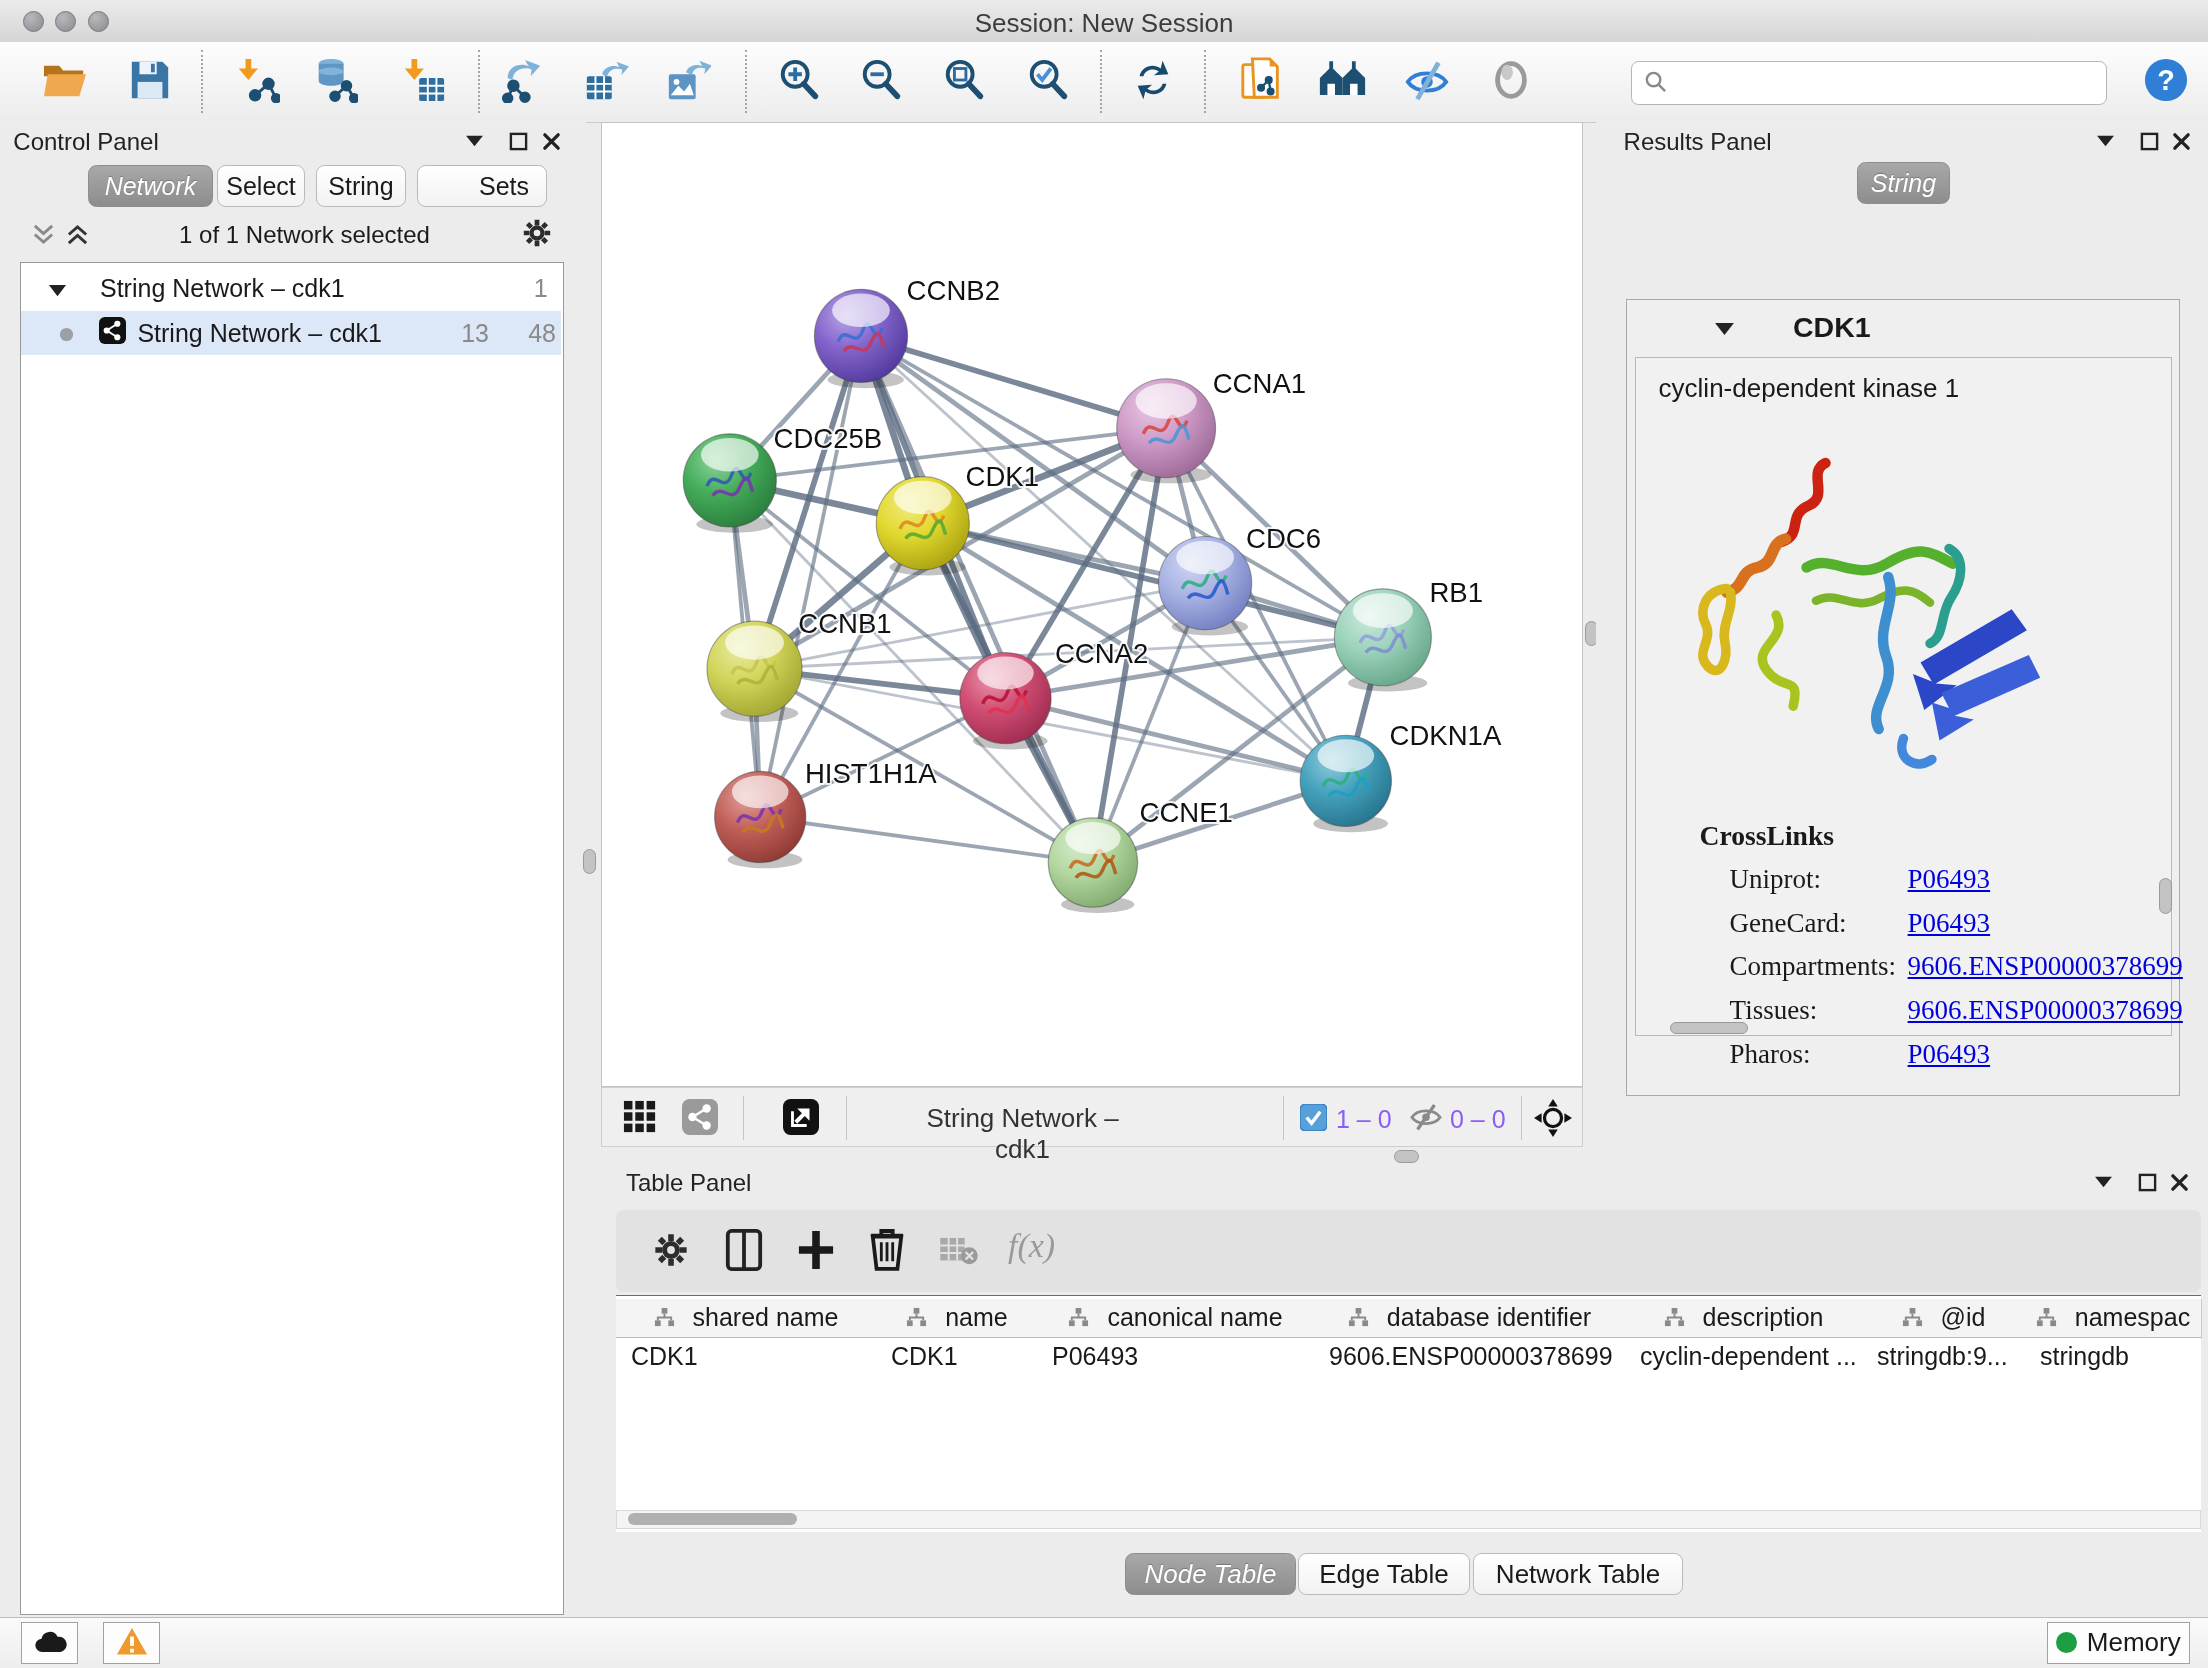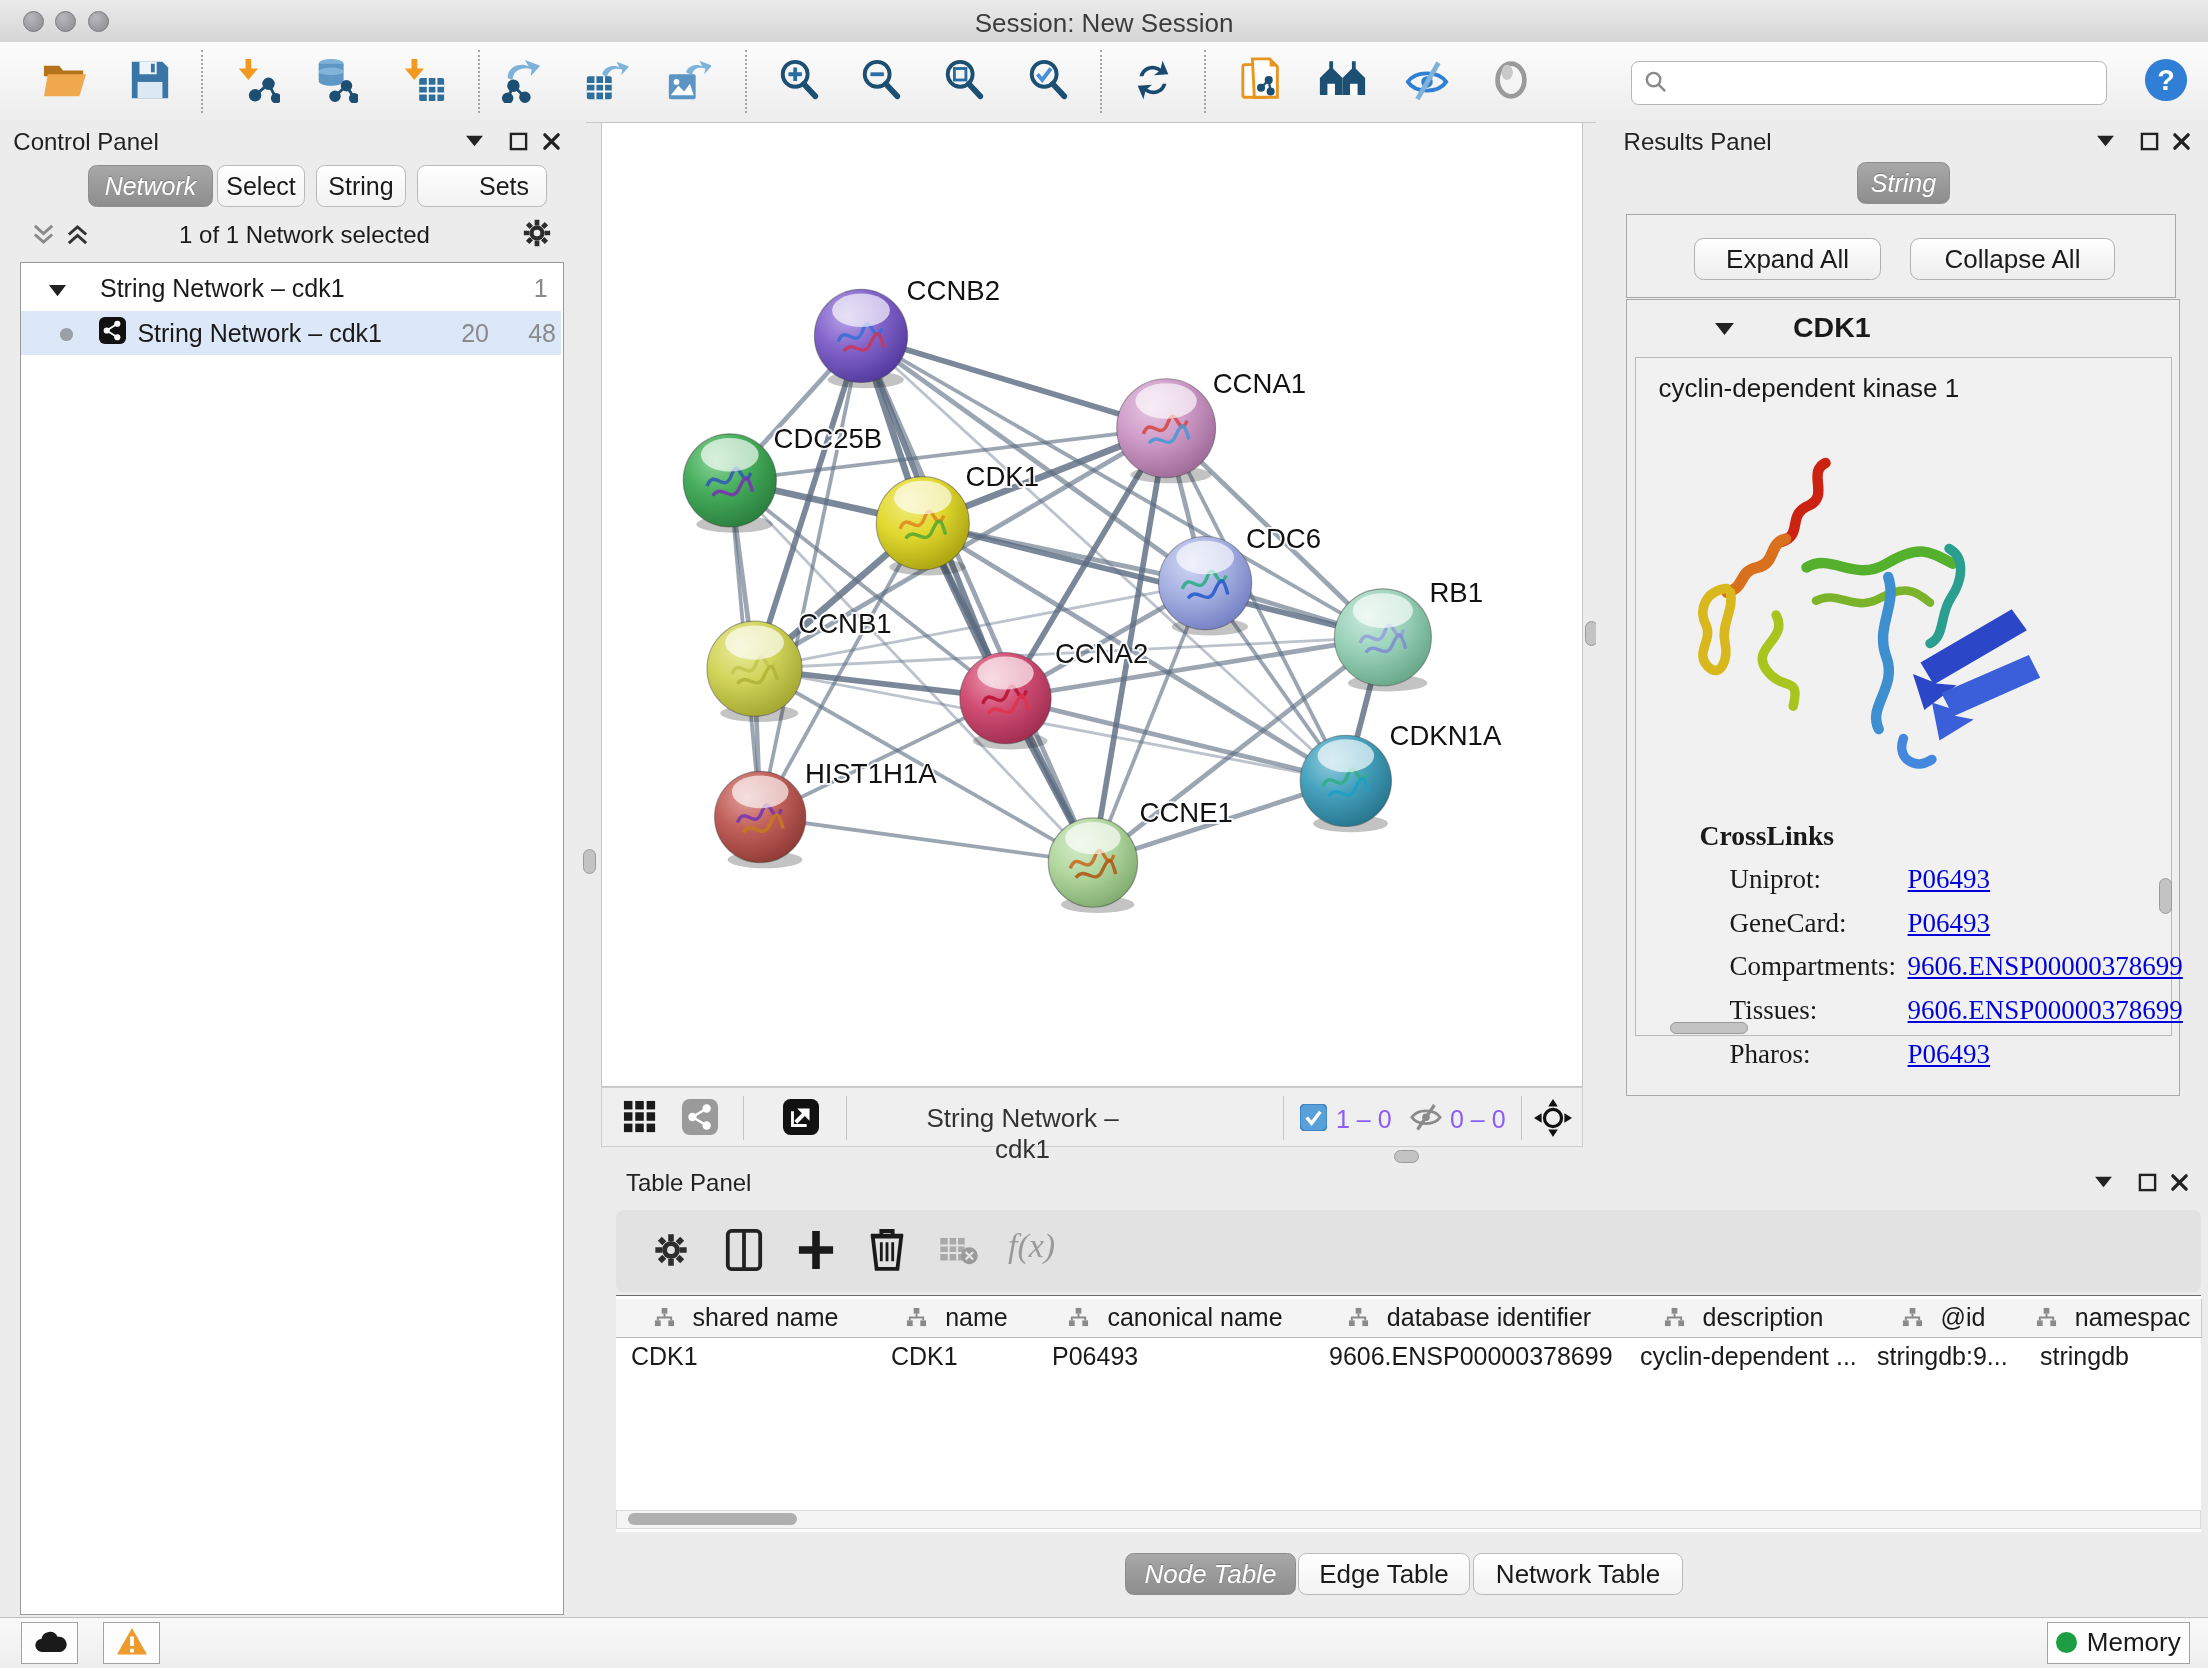--- a/index.html
+++ b/index.html
@@ -311,21 +311,21 @@
         <svg width="27" height="27" viewBox="0 0 28 28">
             <rect x="0" y="0" width="28" height="28" rx="6" fill="#111"></rect>
             <g fill="#fff">
               <circle cx="8" cy="14" r="3.2"></circle>
               <circle cx="19" cy="7" r="3.2"></circle>
               <circle cx="19" cy="21" r="3.2"></circle>
             </g>
             <path d="M8 14L19 7M8 14l11 7" stroke="#fff" stroke-width="2"></path>
           </svg></span>
       <span style="margin-left:11.4px">String Network – cdk1</span>
-      <span class="tree-num" style="position:absolute;right:72px">20</span>
+      <span class="tree-num" style="position:absolute;right:72px">13</span>
       <span class="tree-num" style="position:absolute;right:5px">48</span>
     </div>
   </div>
 </div>
 
 <div class="abs" id="network-view">
   <svg id="net-svg" width="980" height="963" viewBox="0 0 1030 1013">
       <defs>
         <radialGradient id="grad0" cx="35%" cy="28%" r="80%">
           <stop offset="0%" stop-color="#b9a6e8"></stop>
@@ -594,24 +594,20 @@
       </svg></span>
   <span class="abs" style="left:544px;top:9.5px">
     <svg width="19" height="19" viewBox="0 0 20 20">
         <rect x="2" y="2" width="16" height="16" fill="none" stroke="#222" stroke-width="2.5"></rect>
       </svg></span>
   <span class="abs" style="left:576px;top:9.5px">
     <svg width="19" height="19" viewBox="0 0 20 20">
         <path d="M3 3l14 14M17 3L3 17" stroke="#222" stroke-width="3.5" stroke-linecap="round"></path>
       </svg></span>
   <div class="abs seg sel" style="left:261px;top:40px;width:91px">String</div>
-  <div class="rbox" style="left:30px;top:92px;width:548px;height:82px">
-    <div class="abs btn" style="left:67px;top:23px;width:185px;height:40px">Expand All</div>
-    <div class="abs btn" style="left:283px;top:23px;width:203px;height:40px">Collapse All</div>
-  </div>
   <div class="rbox" style="left:30px;top:177px;width:552px;height:795px">
     <span class="abs" style="left:86px;top:21px">
       <svg width="23" height="16" viewBox="0 0 24 17">
           <path d="M2 2h20L12 15z" fill="#222"></path>
         </svg></span>
     <span class="abs" style="left:166px;top:11.4px;font-size:28.5px;font-weight:bold">CDK1</span>
     <div class="abs" style="left:7.6px;top:57px;width:535px;height:677px;background:#f1f1f1;border:1px solid #b9b9b9">
       <span class="abs" style="left:23px;top:15px;font-size:26px">cyclin-dependent kinase 1</span>
       <svg class="abs" style="left:28.5px;top:67px" width="399" height="380" viewBox="0 0 420 400">
         <g fill="none" stroke-linecap="round">

